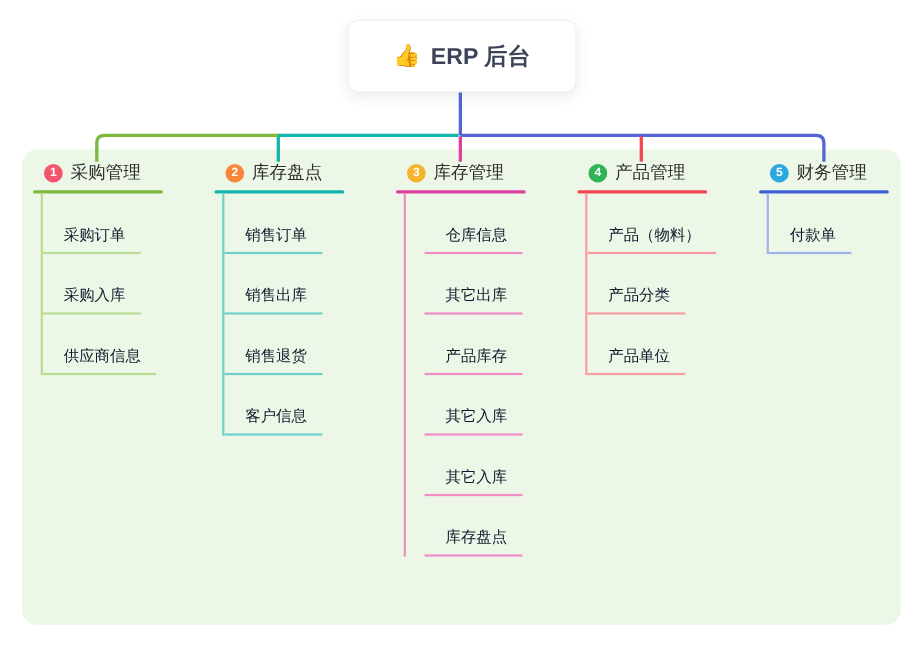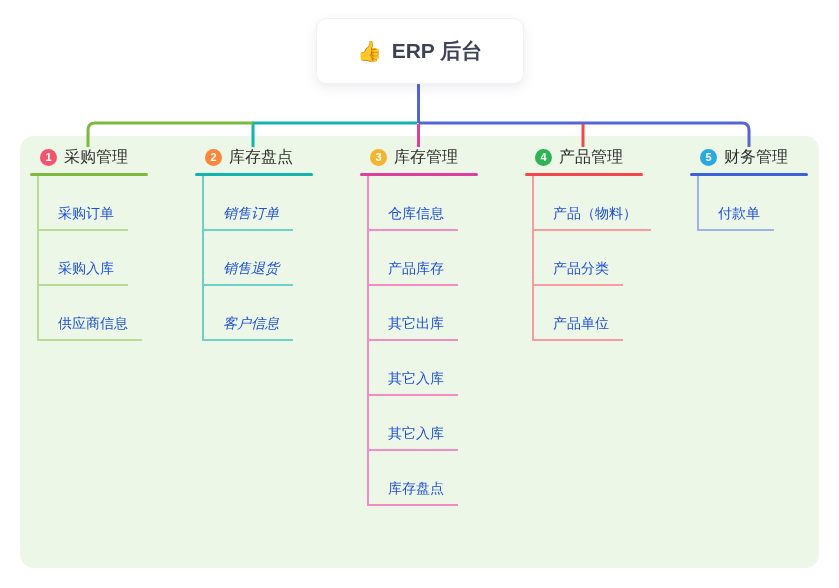--- a/index.html
+++ b/index.html
@@ -48,33 +48,33 @@
     width:17px;height:17px;border-radius:50%;
     color:#fff;font-size:11px;font-weight:700;
     display:flex;align-items:center;justify-content:center;
     line-height:1;
   }
   .rule{height:3px;border-radius:2px;margin-top:4px;}
   .children{margin-left:7px;border-left:2px solid #ccc;width:max-content;}
   .child{height:55px;display:flex;align-items:flex-end;}
   .child-label{
     display:inline-block;
-    font-size:14px;color:#1d4ed8;
+    font-size:14px;color:#0f172a;
     padding:0 14px 6px 19px;
     border-bottom:2px solid #701a75;
     white-space:nowrap;
     margin-top:12px;
   }
   
   .b1 .badge{background:#f2566e;} .b1 .rule{background:#7cb93e;}
   .b1 .children{border-color:#b9dc94;} .b1 .child-label{border-color:#b9dc94;}
   .b2 .badge{background:#f8863b;} .b2 .rule{background:#12b5ab;}
-  .b2 .children{border-color:#6fd0c7;} .b2 .child-label{border-color:#6fd0c7;font-style:italic;}
+  .b2 .children{border-color:#6fd0c7;} .b2 .child-label{border-color:#6fd0c7;}
   .b3 .badge{background:#f6b42c;} .b3 .rule{background:#dd3f9f;}
-  .b3 .children{border-color:#f18cc5;} .b3 .child-label{border-color:#f18cc5;}
+  .b3 .children{border-color:#f18cc5;padding-left:17px;} .b3 .child-label{border-color:#f18cc5;}
   .b4 .badge{background:#2eb454;} .b4 .rule{background:#f4474d;}
   .b4 .children{border-color:#f89c9f;text-align:center;} .b4 .child-label{border-color:#f89c9f;}
   .b5 .badge{background:#29a9df;} .b5 .rule{background:#3e61d8;}
   .b5 .children{border-color:#9db4e9;} .b5 .child-label{border-color:#9db4e9;}
 </style>
 </head>
 <body>
 
 <div class="stage">
 
@@ -121,43 +121,46 @@
     <div class="branch-title">
       <span class="badge">2</span>
       <span>库存盘点</span>
     </div>
     <div class="rule"></div>
     <div class="children">
       <div class="child">
           <span class="child-label">销售订单</span>
         </div>
       <div class="child">
+          <span class="child-label">销售出库</span>
+        </div>
+      <div class="child">
           <span class="child-label">销售退货</span>
         </div>
       <div class="child">
           <span class="child-label">客户信息</span>
         </div>
     </div>
   </div>
 
   <div class="branch b3" style="left:360px">
     <div class="branch-title">
       <span class="badge">3</span>
       <span>库存管理</span>
     </div>
     <div class="rule"></div>
     <div class="children">
       <div class="child">
           <span class="child-label">仓库信息</span>
         </div>
       <div class="child">
+          <span class="child-label">其它出库</span>
+        </div>
+      <div class="child">
           <span class="child-label">产品库存</span>
-        </div>
-      <div class="child">
-          <span class="child-label">其它出库</span>
         </div>
       <div class="child">
           <span class="child-label">其它入库</span>
         </div>
       <div class="child">
           <span class="child-label">其它入库</span>
         </div>
       <div class="child">
           <span class="child-label">库存盘点</span>
         </div>

